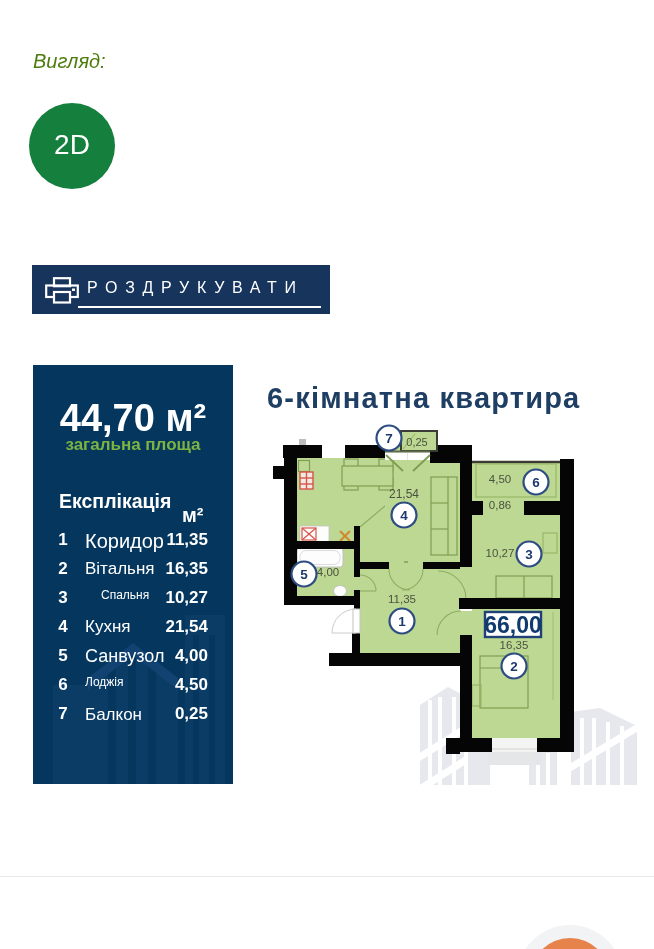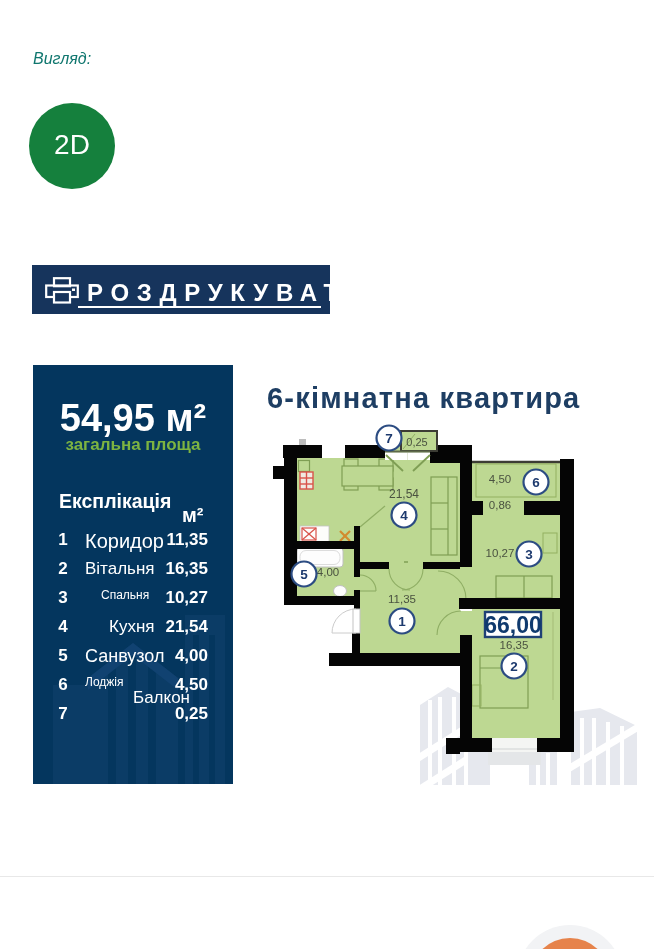--- a/index.html
+++ b/index.html
@@ -2,34 +2,34 @@
 <html><head>
 <meta charset="utf-8">
 <style>
   html,body{margin:0;padding:0;}
   body{width:654px;height:949px;background:#ffffff;font-family:"Liberation Sans",sans-serif;position:relative;overflow:hidden;}
   .abs{position:absolute;}
 </style>
 </head>
 <body>
 
-<div class="abs" style="left:33px;top:50px;font-size:16px;font-style:italic;color:#0f766e;">Вигляд:</div>
+<div class="abs" style="left:33px;top:50px;font-size:20px;font-style:italic;color:#4d7c0f;">Вигляд:</div>
 
 <div class="abs" style="left:29px;top:103px;width:86px;height:86px;border-radius:50%;background:#15803d;color:#fff;font-size:28px;line-height:84px;text-align:center;">2D</div>
 
 <div class="abs" style="left:32px;top:265px;width:298px;height:49px;background:#16345c;color:#fff;">
 
   <svg class="abs" style="left:13px;top:12px;" width="34" height="27" viewBox="0 0 34 27">
     <rect x="9" y="1.2" width="16" height="8" fill="none" stroke="#fff" stroke-width="2.2"></rect>
     <rect x="1.2" y="8.5" width="31.6" height="11.5" fill="none" stroke="#fff" stroke-width="2.2"></rect>
     <rect x="9" y="15" width="16" height="10.5" fill="#16345c" stroke="#fff" stroke-width="2.2"></rect>
     <rect x="27" y="11.5" width="3" height="2.5" fill="#fff"></rect>
   </svg>
 
-  <div class="abs" style="left:55px;top:14px;font-size:24px;font-weight:bold;letter-spacing:7.7px;">РОЗДРУКУВАТИ</div>
+  <div class="abs" style="left:55px;top:14px;font-size:16px;font-weight:normal;letter-spacing:7.7px;">РОЗДРУКУВАТИ</div>
 
   <div class="abs" style="left:46px;top:41px;width:243px;height:2px;background:#fff;"></div>
 </div>
 
 <div class="abs" style="left:33px;top:365px;width:200px;height:419px;background:#04365e;color:#fff;overflow:hidden;">
 
   <svg class="abs" style="left:0;top:0;" width="200" height="419" viewBox="0 0 200 419">
     <g fill="#0b3c66">
       <polygon points="55,313 100,278 145,313 145,419 55,419"></polygon>
       <rect x="20" y="320" width="36" height="99"></rect>
@@ -38,47 +38,47 @@
     <g fill="#04365e">
       <rect x="75" y="300" width="8" height="119"></rect>
       <rect x="95" y="290" width="8" height="129"></rect>
       <rect x="115" y="300" width="8" height="119"></rect>
       <rect x="160" y="270" width="6" height="149"></rect>
       <rect x="176" y="270" width="6" height="149"></rect>
     </g>
     <polygon points="55,313 100,278 145,313 145,325 100,290 55,325" fill="#114271"></polygon>
   </svg>
 
-  <div class="abs" style="left:0;top:32px;width:200px;text-align:center;font-size:38px;font-weight:bold;">54,95 м²</div>
+  <div class="abs" style="left:0;top:32px;width:200px;text-align:center;font-size:38px;font-weight:bold;">44,70 м²</div>
 
   <div class="abs" style="left:0;top:70px;width:200px;text-align:center;font-size:17px;font-weight:bold;color:#7db441;">загальна площа</div>
 
   <div class="abs" style="left:26px;top:125px;font-size:19.5px;font-weight:bold;">Експлікація</div>
   <div class="abs" style="left:149px;top:139px;font-size:20px;font-weight:bold;">м²</div>
 
   <div class="abs" style="left:24px;top:165px;width:12px;text-align:center;font-size:17px;font-weight:bold;">1</div>
   <div class="abs" style="left:52px;top:165px;font-size:20px;">Коридор</div>
   <div class="abs" style="left:95px;top:165px;width:80px;text-align:right;font-size:17px;font-weight:bold;">11,35</div>
   <div class="abs" style="left:24px;top:194px;width:12px;text-align:center;font-size:17px;font-weight:bold;">2</div>
   <div class="abs" style="left:52px;top:194px;font-size:17px;">Вітальня</div>
   <div class="abs" style="left:95px;top:194px;width:80px;text-align:right;font-size:17px;font-weight:bold;">16,35</div>
   <div class="abs" style="left:24px;top:223px;width:12px;text-align:center;font-size:17px;font-weight:bold;">3</div>
   <div class="abs" style="left:68px;top:223px;font-size:12px;">Спальня</div>
   <div class="abs" style="left:95px;top:223px;width:80px;text-align:right;font-size:17px;font-weight:bold;">10,27</div>
   <div class="abs" style="left:24px;top:252px;width:12px;text-align:center;font-size:17px;font-weight:bold;">4</div>
-  <div class="abs" style="left:52px;top:252px;font-size:17px;margin-left:24px;">Кухня</div>
+  <div class="abs" style="left:52px;top:252px;font-size:17px;">Кухня</div>
   <div class="abs" style="left:95px;top:252px;width:80px;text-align:right;font-size:17px;font-weight:bold;">21,54</div>
   <div class="abs" style="left:24px;top:281px;width:12px;text-align:center;font-size:17px;font-weight:bold;">5</div>
   <div class="abs" style="left:52px;top:281px;font-size:18px;">Санвузол</div>
   <div class="abs" style="left:95px;top:281px;width:80px;text-align:right;font-size:17px;font-weight:bold;">4,00</div>
   <div class="abs" style="left:24px;top:310px;width:12px;text-align:center;font-size:17px;font-weight:bold;">6</div>
   <div class="abs" style="left:52px;top:310px;font-size:12px;">Лоджія</div>
   <div class="abs" style="left:95px;top:310px;width:80px;text-align:right;font-size:17px;font-weight:bold;">4,50</div>
   <div class="abs" style="left:24px;top:339px;width:12px;text-align:center;font-size:17px;font-weight:bold;">7</div>
-  <div class="abs" style="left:52px;top:323px;font-size:17px;margin-left:48px;">Балкон</div>
+  <div class="abs" style="left:52px;top:340px;font-size:17px;">Балкон</div>
   <div class="abs" style="left:95px;top:339px;width:80px;text-align:right;font-size:17px;font-weight:bold;">0,25</div>
 </div>
 
 <div class="abs" style="left:267px;top:382px;width:330px;font-size:29px;font-weight:bold;color:#1e3e63;letter-spacing:1.2px;">6-кімнатна квартира</div>
 
 <svg class="abs" style="left:0;top:0;" width="654" height="949" viewBox="0 0 654 949">
 <g id="plan">
 
 <g>
 <polygon points="420,705 448,687 478,703 478,785 420,785" fill="#e6e8ee"></polygon>

